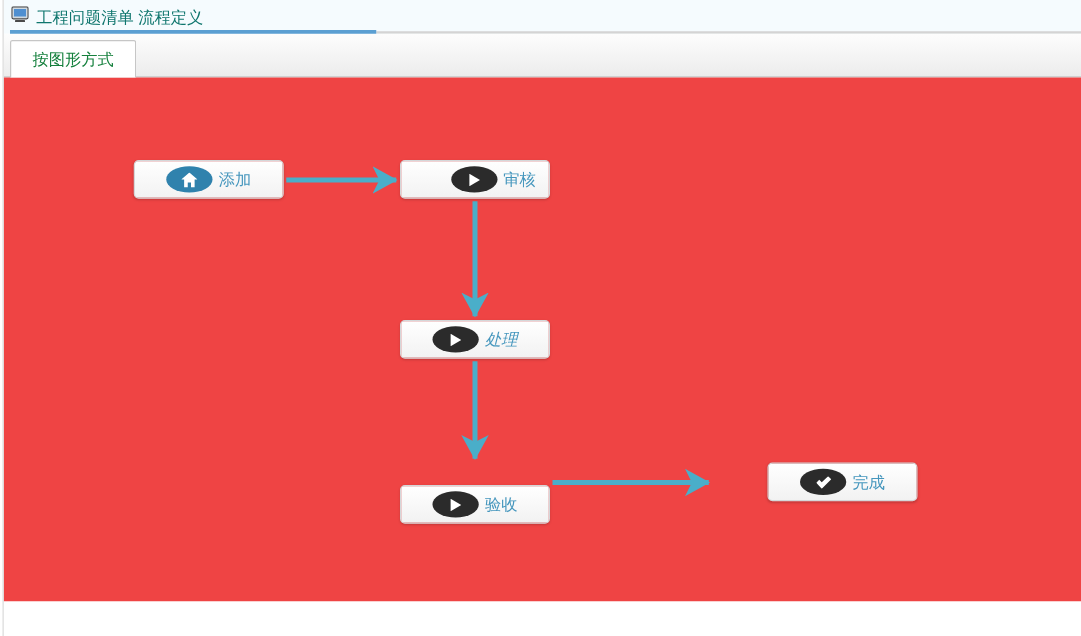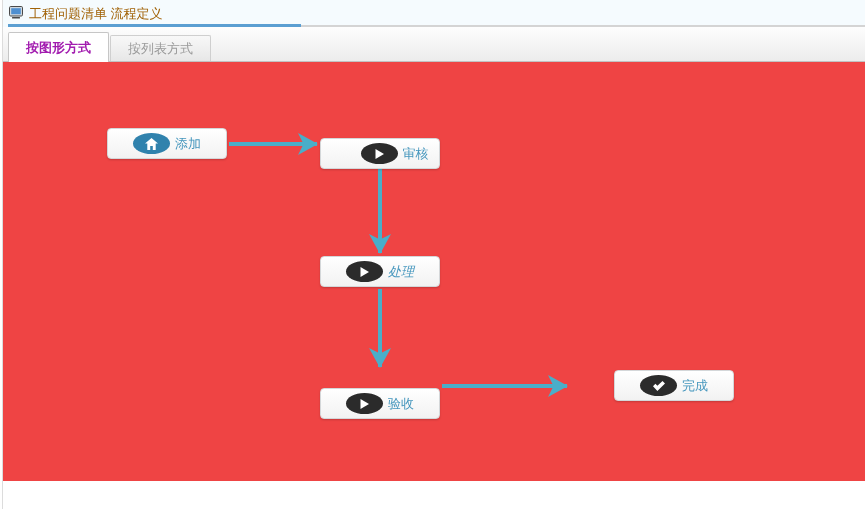--- a/index.html
+++ b/index.html
@@ -13,36 +13,36 @@
 
   
   .titlebar { height:28px; background:#f0f0f0; border-bottom:1px solid #dadada;
               display:flex; align-items:center; padding-left:25px; }
   .titlebar .title { font-size:12px; font-weight:bold; color:#222; letter-spacing:1px; }
 
   
   .crumbstrip { position:relative; height:27px; background:#f5fbfe;
                 display:flex; align-items:center; padding-left:9px; }
   .crumb { display:flex; align-items:center; gap:6px; cursor:pointer; }
-  .crumb-label { font-size:13px; color:#a16207;text-align:right; }
+  .crumb-label { font-size:13px; color:#0f766e;text-align:right; }
   .crumb-underline-blue { position:absolute; left:8px; bottom:0; width:293px; height:3px;
                           z-index:2; }
   .crumb-underline-gray { position:absolute; left:301px; right:0; bottom:0; height:2px;
                           background:#d4d4d4; }
 
   
   .tabbar { position:relative; height:35px;
             background:linear-gradient(#fdfdfd,#ececec);
             border-bottom:1px solid #c2c2c2;
             display:flex; align-items:flex-end; padding-left:8px; }
   .tab { padding:0 17px; font-size:13px; display:flex; align-items:center;
          cursor:pointer; white-space:nowrap; }
   .tab.active { height:30px; margin-bottom:-1px; background:#ffffff;
                 border:1px solid #c6c6c6; border-bottom:none;
-                border-radius:2px 2px 0 0; font-weight:bold; color:#a21caf; z-index:3; }
+                border-radius:2px 2px 0 0; font-weight:normal; color:#15803d; z-index:3; }
   .tab.inactive { height:26px; background:linear-gradient(#f8f8f8,#e7e7e7);
                   border:1px solid #cfcfcf; border-bottom:none;
                   border-radius:2px 2px 0 0; color:#9a9a9a; margin-left:1px; }
 
   
   .canvas { position:relative; width:865px; height:419px; background:#ef4444; }
   .edges  { position:absolute; left:0; top:0; pointer-events:none; }
 
   .node { position:absolute; width:120px; height:31px;
           background:linear-gradient(#ffffff,#f2f2f2);
@@ -74,23 +74,20 @@
       <span class="crumb-label">工程问题清单 流程定义</span>
     </div>
     <div class="crumb-underline-blue" style="background: rgb(91, 159, 210);"></div>
     <div class="crumb-underline-gray"></div>
   </div>
 
   <div class="tabbar">
     <div class="tab active">
       <span>按图形方式</span>
     </div>
-    <div class="tab inactive">
-      <span>按列表方式</span>
-    </div>
   </div>
 
   <div class="canvas">
     <svg class="edges" width="865" height="419">
       <defs>
         <marker id="arrowhead" markerUnits="userSpaceOnUse" markerWidth="24" markerHeight="26" refX="19" refY="11" orient="auto">
           <path id="arrowhead-path" d="M0,0 L20,11 L0,22 L5.5,11 Z" fill="#4aaec9"></path>
         </marker>
       </defs>
     <line x1="229" y1="82" x2="317" y2="82" stroke="#4aaec9" stroke-width="4" marker-end="url(#arrowhead)"></line>
@@ -100,21 +97,21 @@
       </svg>
     <div>
         <div class="node" style="left: 107px; top: 66px;">
           <span class="pill" style="background: rgb(48, 130, 173);">
             <svg width="13" height="12" viewBox="0 0 13 12">
               <path fill="#fff" d="M6.5 0 L13 5.6 H10.7 V12 H7.8 V8 H5.2 V12 H2.3 V5.6 H0 Z"></path>
             </svg>
           </span>
           <span class="node-label" style="color: rgb(69, 150, 189);">添加</span>
         </div>
-        <div class="node" style="left: 320px; top: 76px; padding-left: 29px;">
+        <div class="node" style="left: 320px; top: 66px; padding-left: 29px;">
           <span class="pill" style="background: rgb(43, 43, 43);">
             <svg width="9" height="10" viewBox="0 0 9 10">
               <path fill="#fff" d="M0.5 0 L9 5 L0.5 10 Z"></path>
             </svg>
           </span>
           <span class="node-label" style="color: rgb(69, 150, 189);">审核</span>
         </div>
         <div class="node" style="left: 320px; top: 194px;">
           <span class="pill" style="background: rgb(43, 43, 43);">
             <svg width="9" height="10" viewBox="0 0 9 10">

